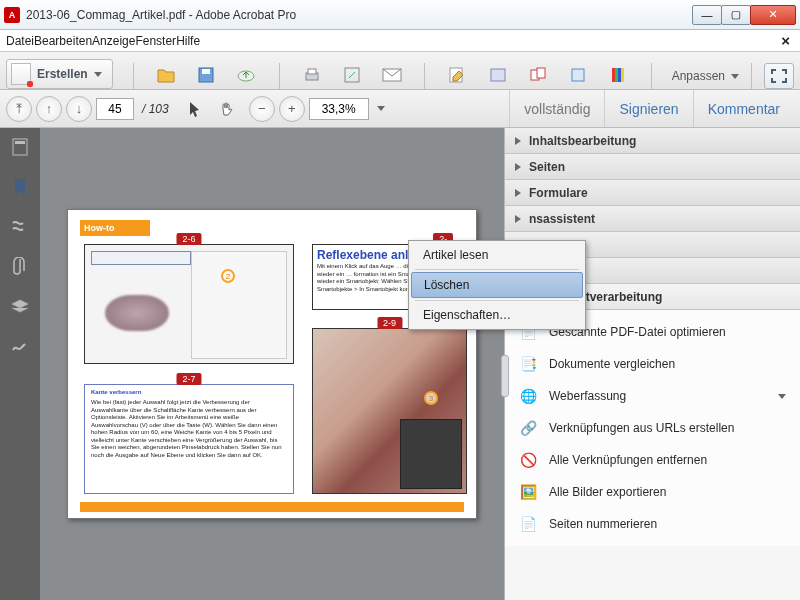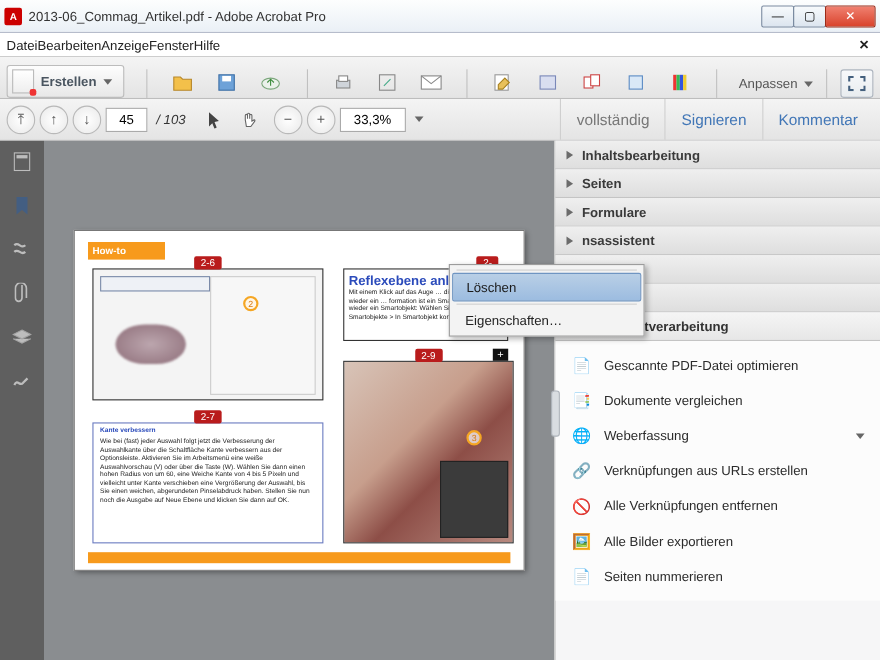--- a/index.html
+++ b/index.html
@@ -348,17 +348,18 @@
         </div>
       <div class="tool-row">
           <span class="ticon">📄</span>
           <span>Seiten nummerieren</span>
         </div>
     </div>
   </div>
 </div>
 
 <div class="context-menu">
+  <div class="cm-item">Artikel lesen</div>
   <div class="cm-sep"></div>
   <div class="cm-item hl">Löschen</div>
   <div class="cm-sep"></div>
   <div class="cm-item">Eigenschaften…</div>
 </div>
 
 </body></html>

